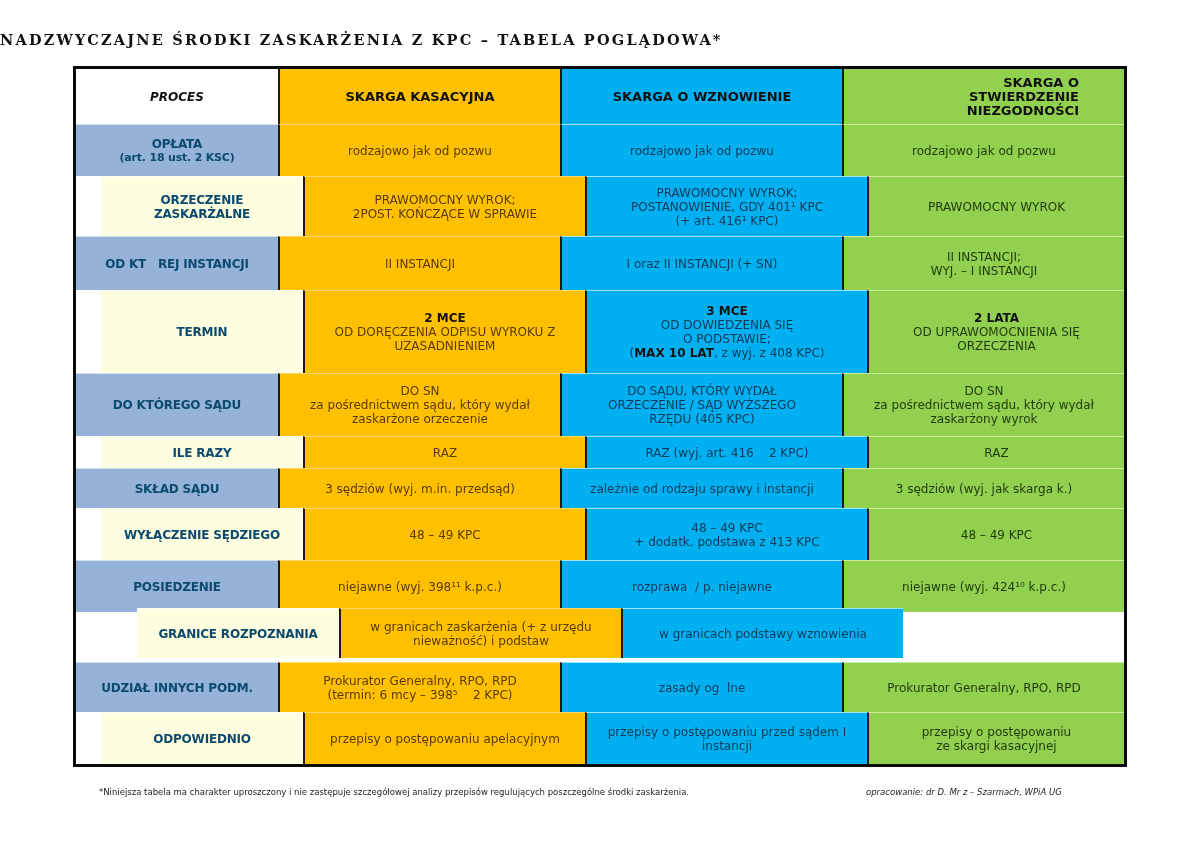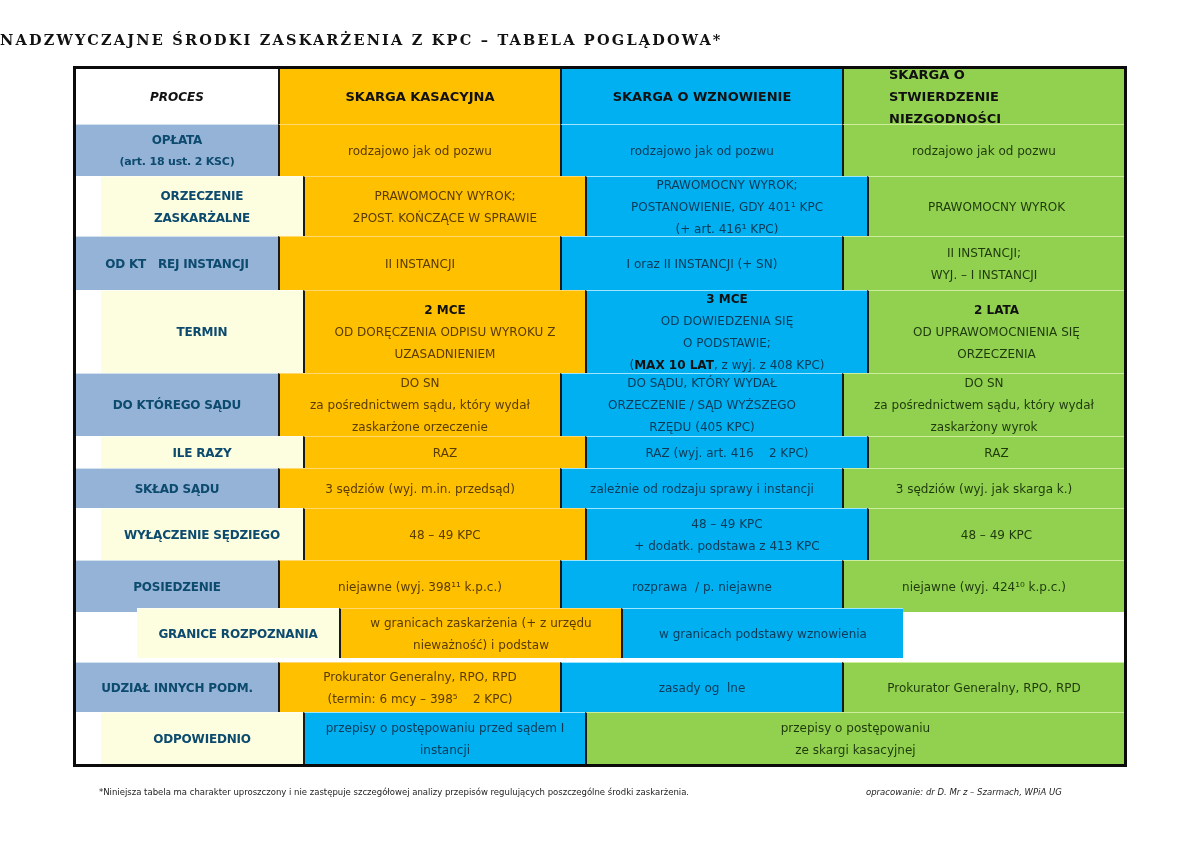--- a/index.html
+++ b/index.html
@@ -5,22 +5,22 @@
   html, body { margin: 0; padding: 0; background: #ffffff; }
   body { width: 1199px; height: 849px; position: relative; overflow: hidden;
          font-family: "DejaVu Sans", sans-serif; color: #111; }
   .title { position: absolute; left: 0; top: 31px; width: 1199px; 
            font-family: "DejaVu Serif", serif; font-size: 14.5px; font-weight: bold;
            letter-spacing: 2.2px; color: #111; }
   .table { position: absolute; left: 73px; top: 66px; width: 1054px; height: 701px;
            border: 3px solid #0b0b0b; box-sizing: border-box; }
   .row { position: absolute; left: 0; width: 100%; display: flex; }
   .cell { position: relative; box-sizing: border-box; display: flex; flex-direction: column;
-          align-items: center; justify-content: center; text-align: left;
-          font-size: 12px; line-height: 22px; padding: 0 8px; }
+          align-items: center; justify-content: center; text-align: right;
+          font-size: 12px; line-height: 14px; padding: 0 8px; }
   .c0 { width: 202px; }
   .c1 { width: 282px; border-left: 2px solid #1a1a1a; }
   .c2 { width: 282px; border-left: 2px solid #1a1a1a; }
   .c3 { flex: 1; border-left: 2px solid #1a1a1a; }
   .row + .row .cell { border-top: 1.5px solid rgba(255,255,255,0.6); }
   .row + .row .c1 { border-top-color: #ffd970; }
   .row + .row .c2 { border-top-color: #9ee6ff; }
   .row + .row .c3 { border-top-color: #cdee9d; }
   .bg-white { background: #ffffff; }
   .bg-blue  { background: #95b3d7; }
@@ -234,20 +234,23 @@
       </div>
     <div class="cell c3 bg-green">
         <span>Prokurator Generalny, RPO, RPD</span>
       </div>
   </div>
 
   <div class="row" style="top:643px; height:52px;">
     <div class="cell c0 bg-cream rowlabel">
         <span>ODPOWIEDNIO</span>
       </div>
+    <div class="cell c1 bg-orange">
+        <span>przepisy o postępowaniu apelacyjnym</span>
+      </div>
     <div class="cell c2 bg-cyan">
       <span>przepisy o postępowaniu przed sądem I</span>
       <span>instancji</span>
     </div>
     <div class="cell c3 bg-green">
       <span>przepisy o postępowaniu</span>
       <span>ze skargi kasacyjnej</span>
     </div>
   </div>
 

